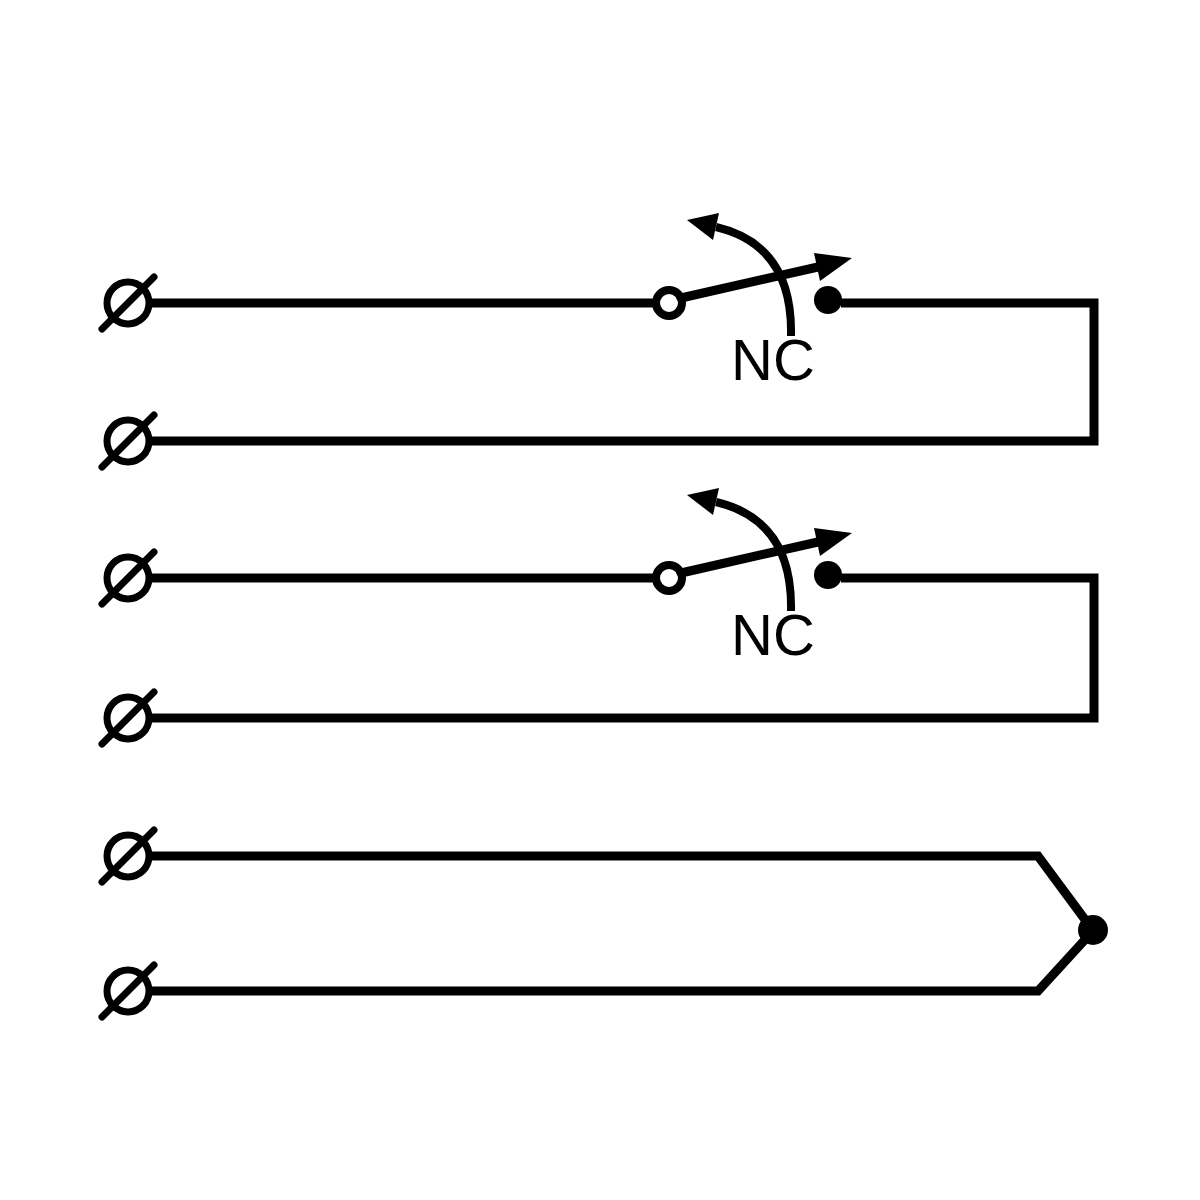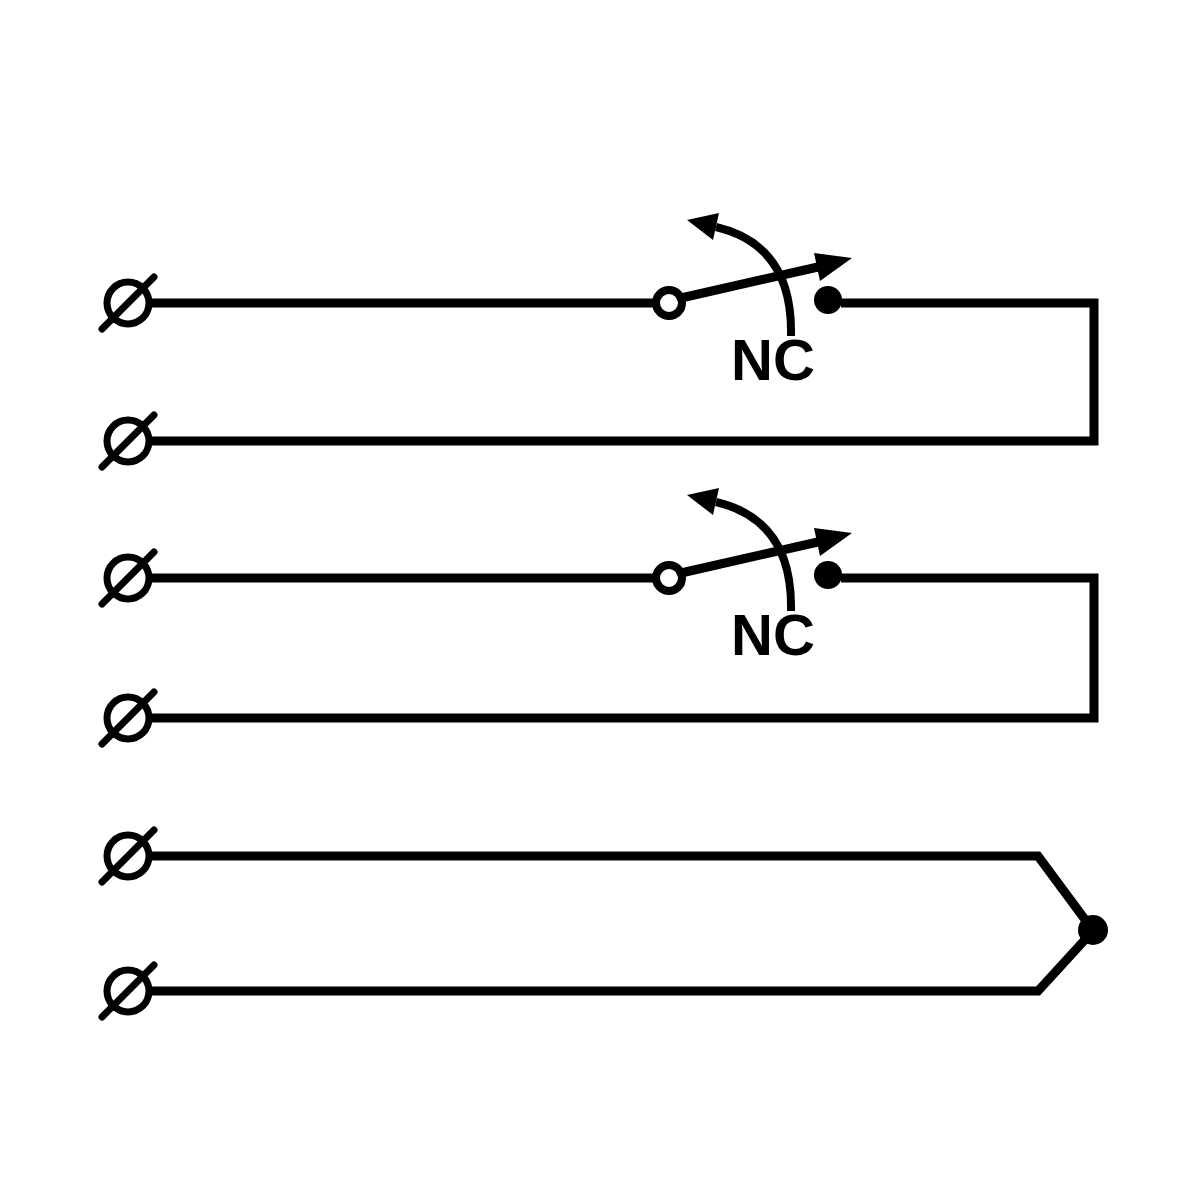--- a/index.html
+++ b/index.html
@@ -10,21 +10,20 @@
     margin: 0;
     padding: 0;
     background: var(--bg);
   }
   .canvas {
     width: 1200px;
     height: 1200px;
     background: var(--bg);
     position: relative;
     font-family: "Liberation Sans", sans-serif;
-    font-weight: bold;
   }
   svg { display: block; }
 
   .wire {
     stroke: var(--stroke);
     stroke-width: 9;
     fill: none;
     stroke-linejoin: miter;
     stroke-linecap: butt;
   }

